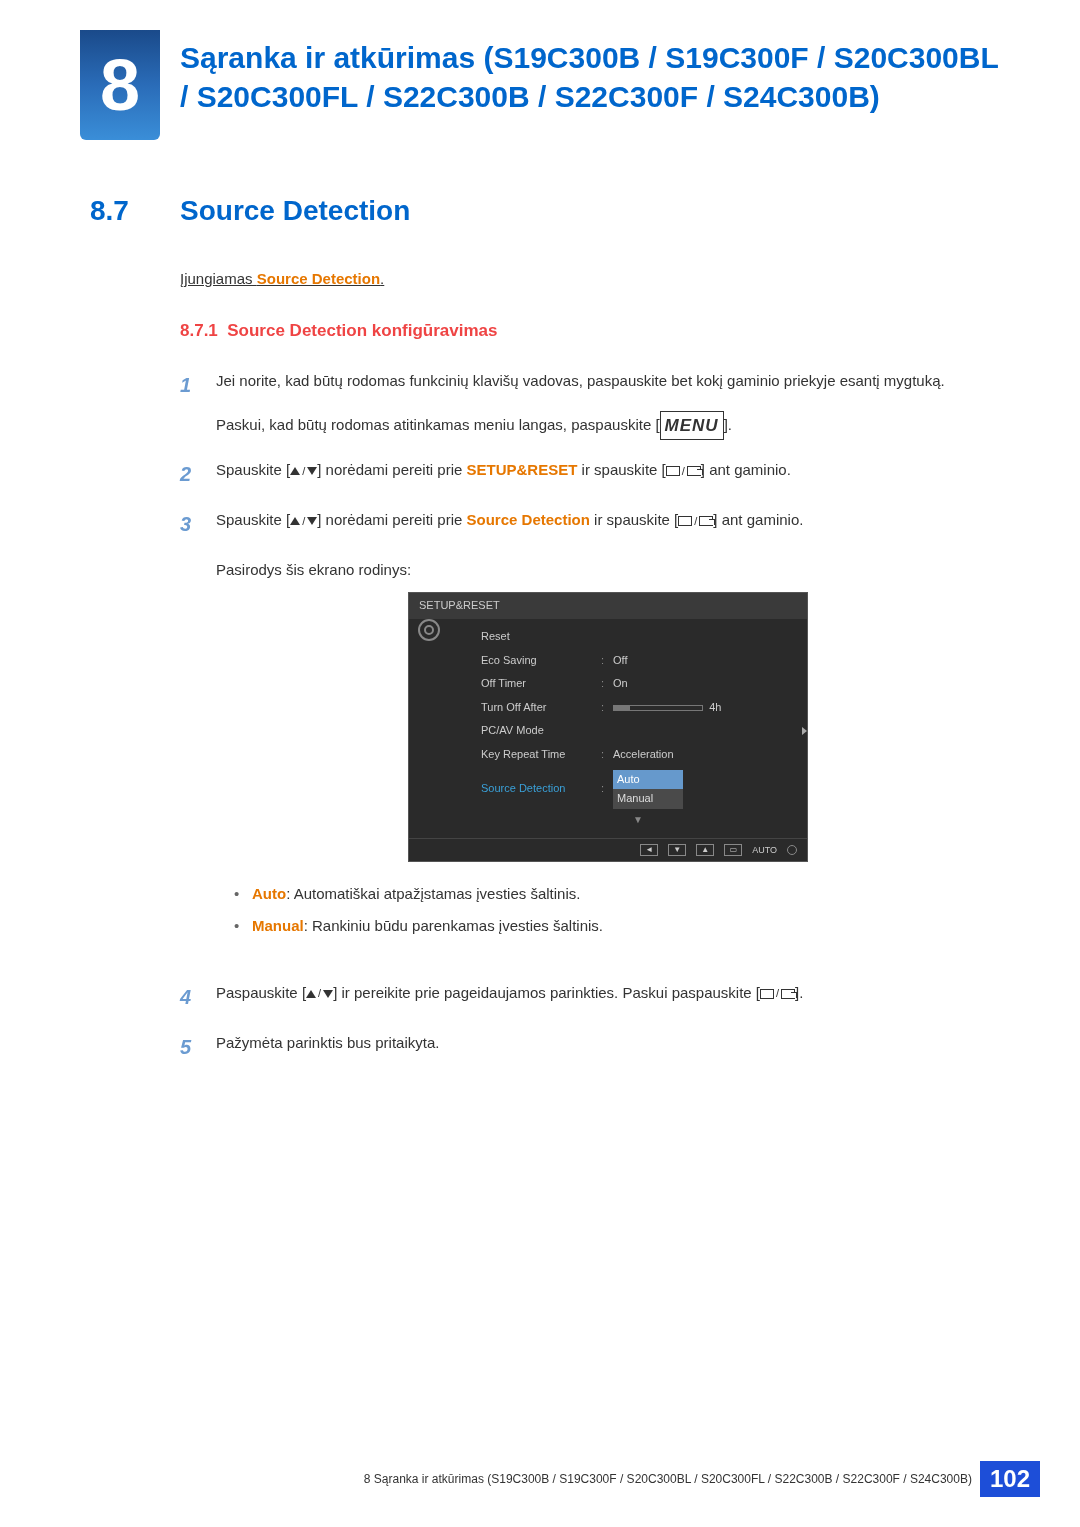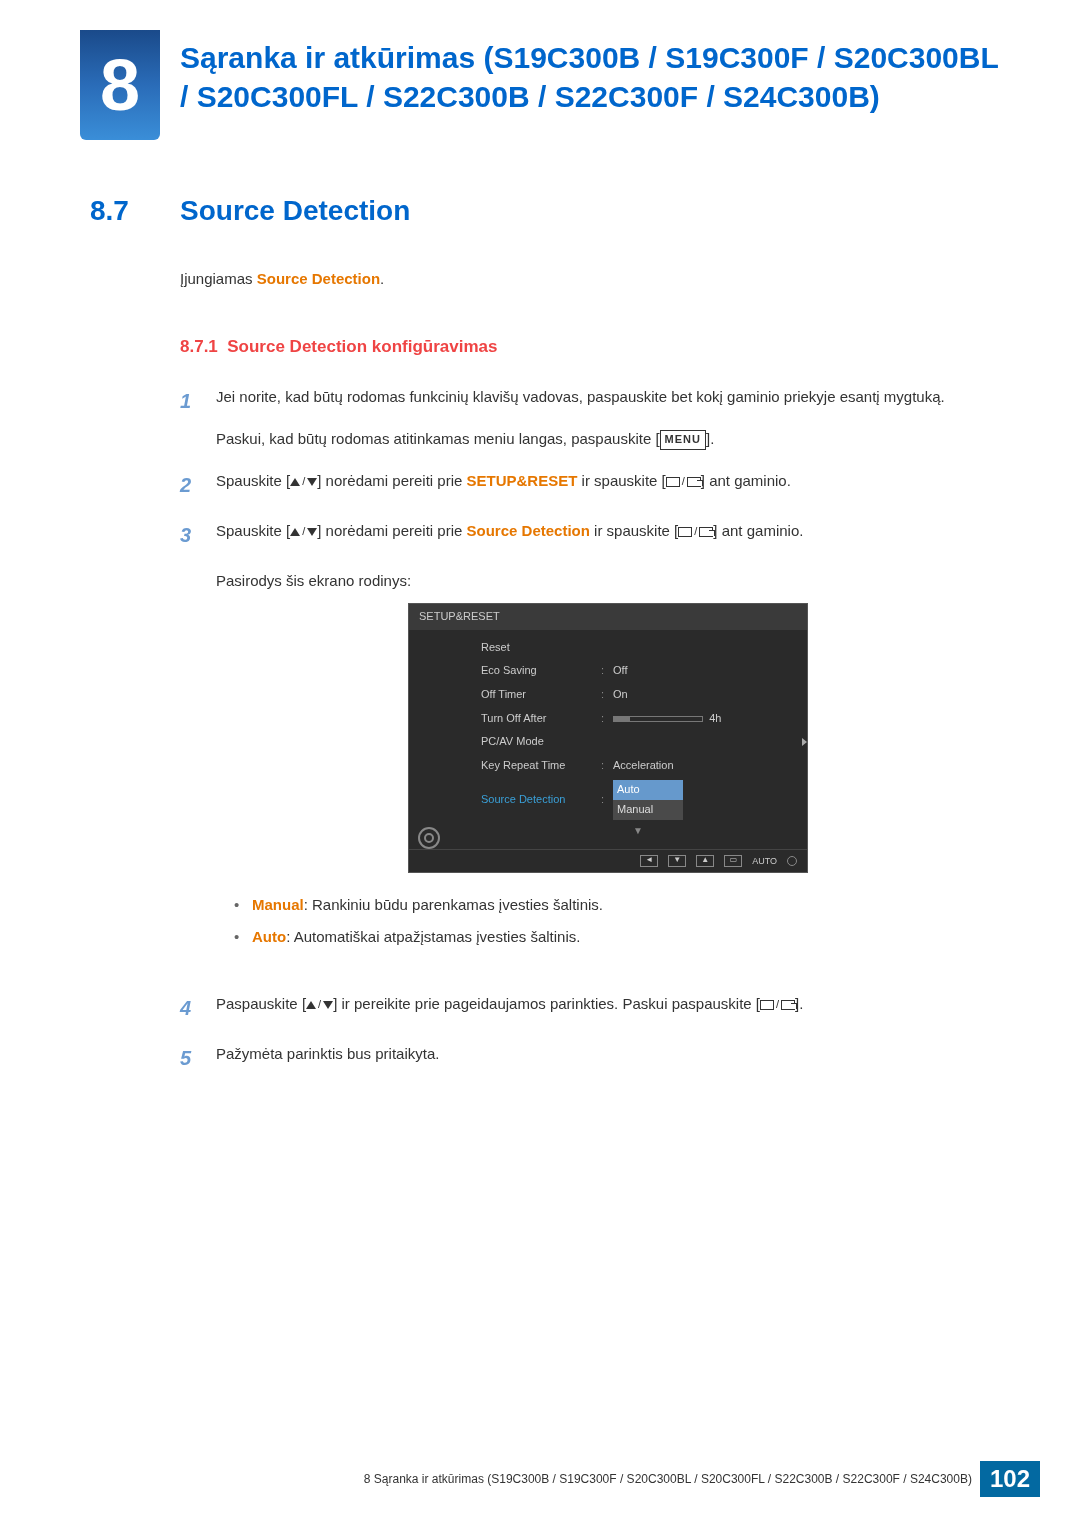--- a/index.html
+++ b/index.html
@@ -52,21 +52,21 @@
   .section-title {
     color: #0066cc;
     font-size: 28px;
     font-weight: bold;
   }
   .content {
     padding: 40px 80px 0 180px;
     font-size: 15px;
     line-height: 1.6;
   }
-  .intro-line { margin-bottom: 42px; }
+  .intro-line { margin-bottom: 26px; text-decoration: underline; }
   .accent { color: #e67700; font-weight: bold; }
   .subsection {
     color: #ef4444;
     font-size: 17px;
     font-weight: bold;
     margin-bottom: 25px;
   }
   .step {
     display: flex;
     gap: 18px;
@@ -77,25 +77,26 @@
     font-size: 20px;
     font-style: italic;
     font-weight: bold;
     width: 18px;
     flex-shrink: 0;
   }
   .step-body { flex: 1; }
   .menu-key {
     border: 1px solid #333;
     padding: 0 4px;
-    font-size: 11px;
+    font-size: 17px;
     font-weight: bold;
     letter-spacing: 1px;
     display: inline-block;
     vertical-align: middle;
+    font-style: italic;
   }
   .inline-icon {
     display: inline-flex;
     align-items: center;
     vertical-align: middle;
     gap: 2px;
     font-size: 11px;
   }
   .tri-up, .tri-down {
     display: inline-block;
@@ -130,21 +131,21 @@
     font-size: 11px;
     border: 1px solid #555;
   }
   .osd-title {
     background: #3a3a3a;
     padding: 4px 10px;
     font-size: 11px;
   }
   .osd-body {
     display: flex;
-    align-items: flex-end;
+    align-items: flex-start;
   }
   .osd-gear-col {
     width: 40px;
     display: flex;
     align-items: center;
     justify-content: center;
   }
   .gear {
     width: 22px; height: 22px;
     border: 2px solid #888;
@@ -245,21 +246,21 @@
   .footer {
     position: absolute;
     bottom: 30px;
     right: 40px;
     display: flex;
     align-items: center;
     gap: 8px;
     font-size: 12px;
   }
   .page-box {
-    background: #0369a1;
+    background: #1d4ed8;
     color: #fff;
     font-size: 24px;
     font-weight: bold;
     padding: 4px 10px;
   }
 </style>
 </head>
 <body>
 
 <div class="header-row">
@@ -362,22 +363,22 @@
           <span class="osd-btn">◄</span>
           <span class="osd-btn">▼</span>
           <span class="osd-btn">▲</span>
           <span class="osd-btn">▭</span>
           <span class="osd-auto">AUTO</span>
           <span class="osd-pwr"></span>
         </div>
       </div>
 
       <ul class="bullets">
+        <li><span class="accent">Auto</span><span>: Automatiškai atpažįstamas įvesties šaltinis.</span></li>
         <li><span class="accent">Manual</span><span>: Rankiniu būdu parenkamas įvesties šaltinis.</span></li>
-        <li><span class="accent">Auto</span><span>: Automatiškai atpažįstamas įvesties šaltinis.</span></li>
       </ul>
     </div>
   </div>
 
   <div class="step">
     <div class="step-num">4</div>
     <div class="step-body">
       <span>Paspauskite [</span><span class="inline-icon"><span class="tri-up"></span>/<span class="tri-down"></span></span><span>] ir pereikite prie pageidaujamos parinkties. Paskui paspauskite [</span><span class="inline-icon"><span class="box-icon"></span>/<span class="box-icon arrow"></span></span><span>].</span>
     </div>
   </div>

